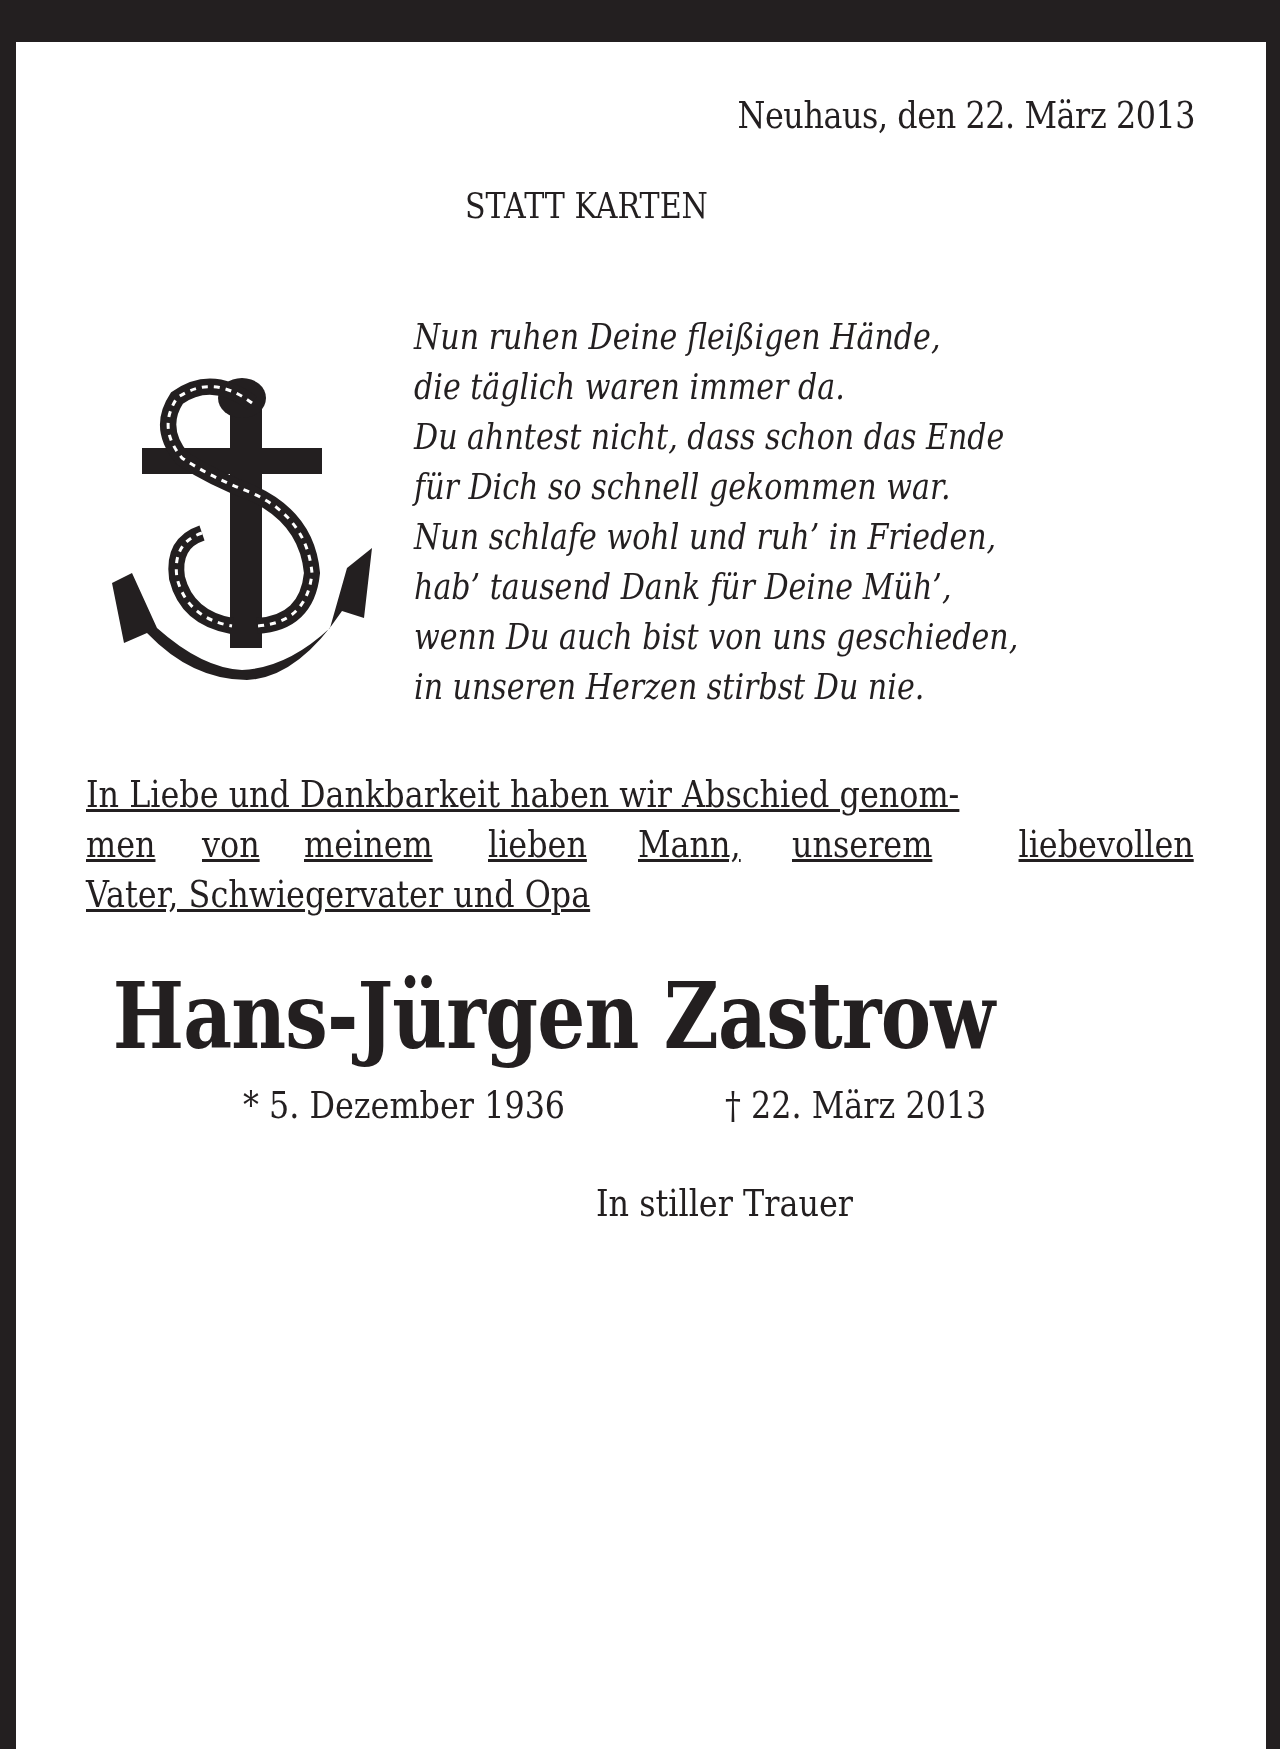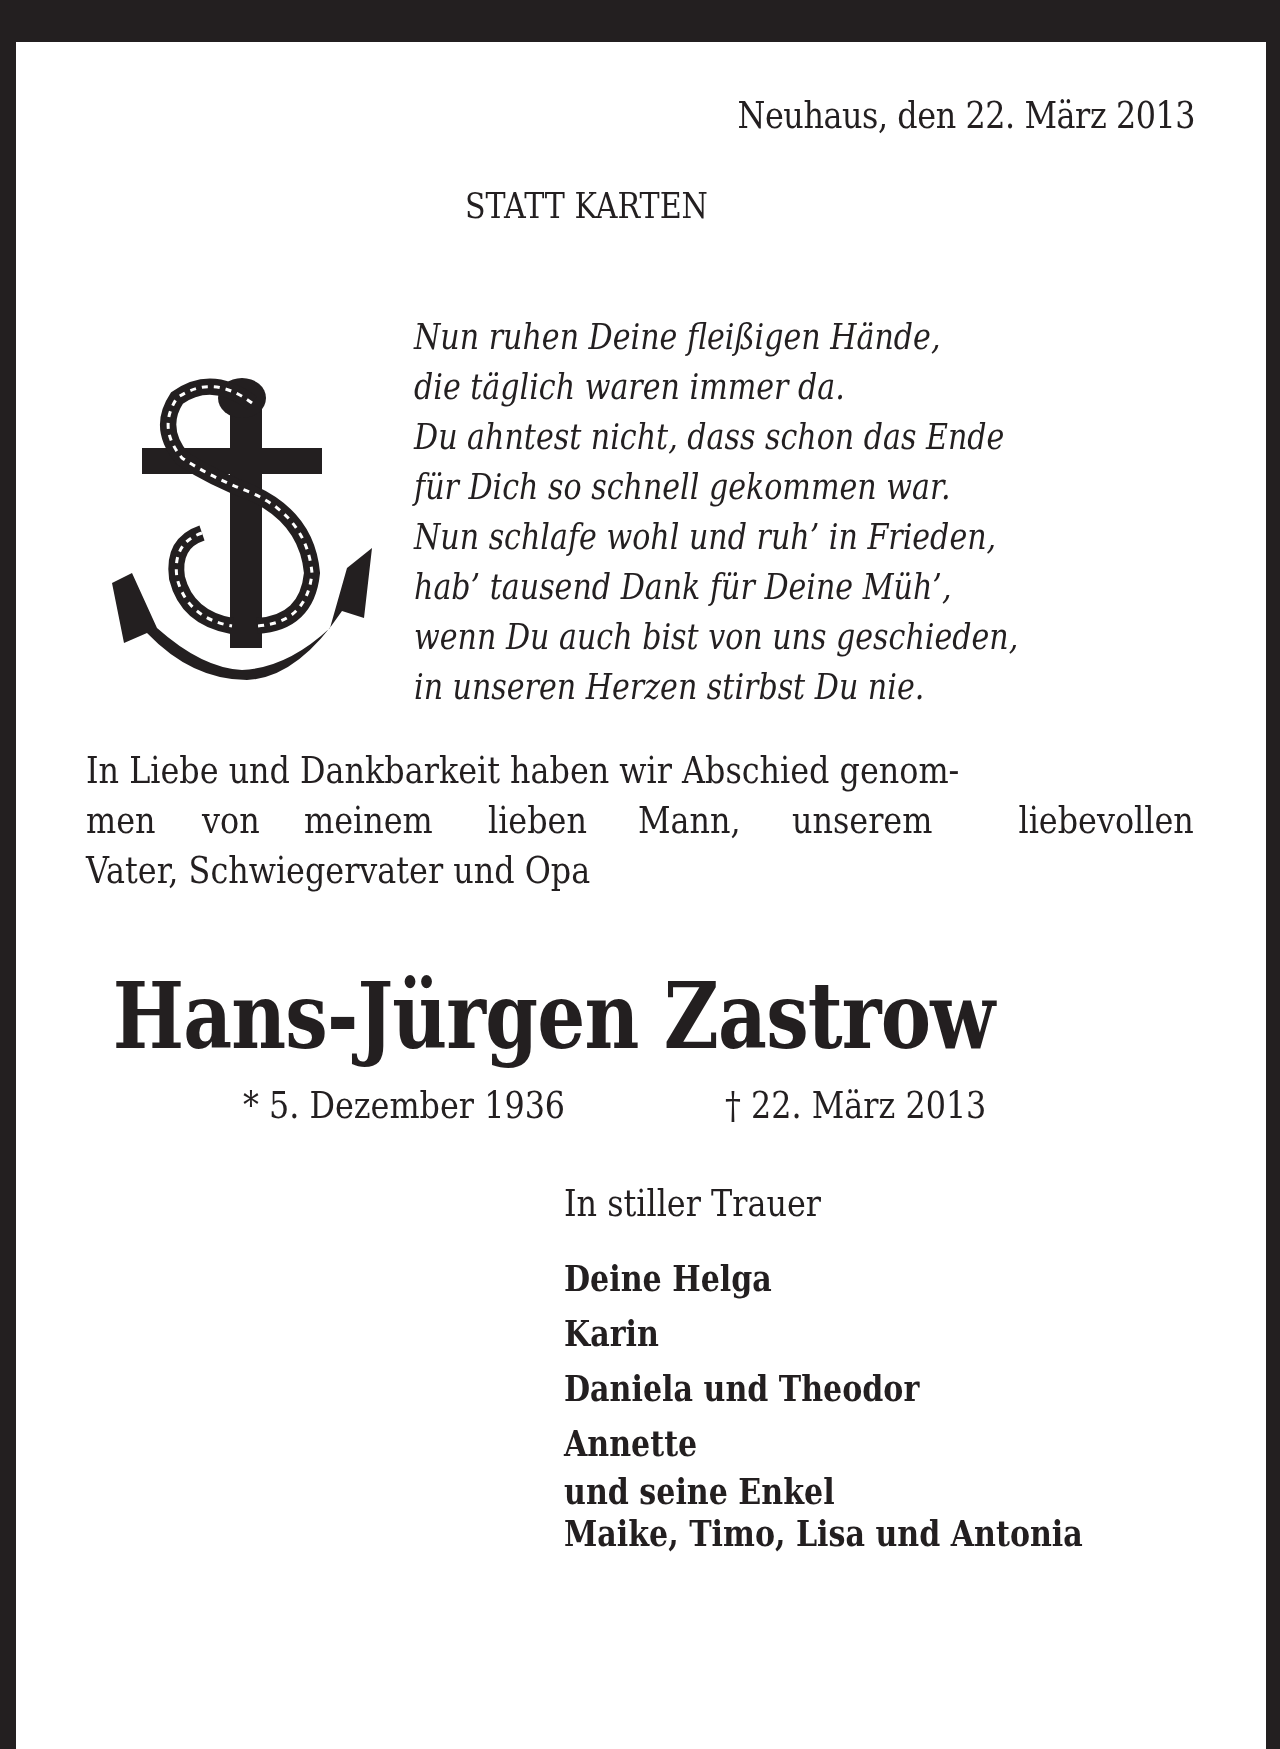--- a/index.html
+++ b/index.html
@@ -33,23 +33,24 @@
       left: 86px; top: 326px; width: 290px; height: 320px;
     }
     .poem {
       left: 398px; top: 270px;
       font-size: 35px; line-height: 50px;
       font-style: italic;
       transform: scaleX(0.86); transform-origin: left top;
     }
     .poem div { white-space: nowrap; }
     .intro {
-      left: 70px; top: 704px; width: 1108px;
+      left: 70px; top: 728px; width: 1108px;
       font-size: 37px; line-height: 50px;
       white-space: normal;
+      text-decoration: underline;
     }
     .intro .l {
       display: block;
       transform: scaleX(0.86); transform-origin: left center;
       white-space: nowrap;
     }
     .intro .justify {
       display: flex; justify-content: space-between;
       transform: none;
       align-items: flex-end;
@@ -61,21 +62,21 @@
       letter-spacing: -1px;
     }
     .name span { display: inline-block; transform: scaleX(0.82); }
     .dates {
       left: 0; width: 1250px; top: 1042px;
       font-size: 37px;
     }
     .dates .born { position: absolute; left: 227px; transform: scaleX(0.86); transform-origin: left center; }
     .dates .died { position: absolute; left: 709px; transform: scaleX(0.86); transform-origin: left center; }
     .mourners {
-      left: 548px; top: 1140px;
+      left: 580px; top: 1140px;
       font-size: 37px;
     }
     .mourners .label {
       transform: scaleX(0.86); transform-origin: left center;
       display: block; margin-bottom: 26px;
     }
     .mourners .names { font-weight: bold; font-size: 35px; }
     .mourners .names div {
       transform: scaleX(0.86); transform-origin: left center;
       line-height: 55px; white-space: nowrap;
@@ -147,24 +148,16 @@
     <span>Hans-Jürgen Zastrow</span>
   </div>
 
   <div class="abs dates">
     <span class="born">* 5. Dezember 1936</span>
     <span class="died">† 22. März 2013</span>
   </div>
 
   <div class="abs mourners">
     <span class="label">In stiller Trauer</span>
-    <div class="names">
-      <div>Deine Helga</div>
-      <div>Karin</div>
-      <div>Daniela und Theodor</div>
-      <div>Annette</div>
-      <div class="tight">und seine Enkel</div>
-      <div class="tight">Maike, Timo, Lisa und Antonia</div>
-    </div>
   </div>
 
 
 </div>
 
 </body></html>

